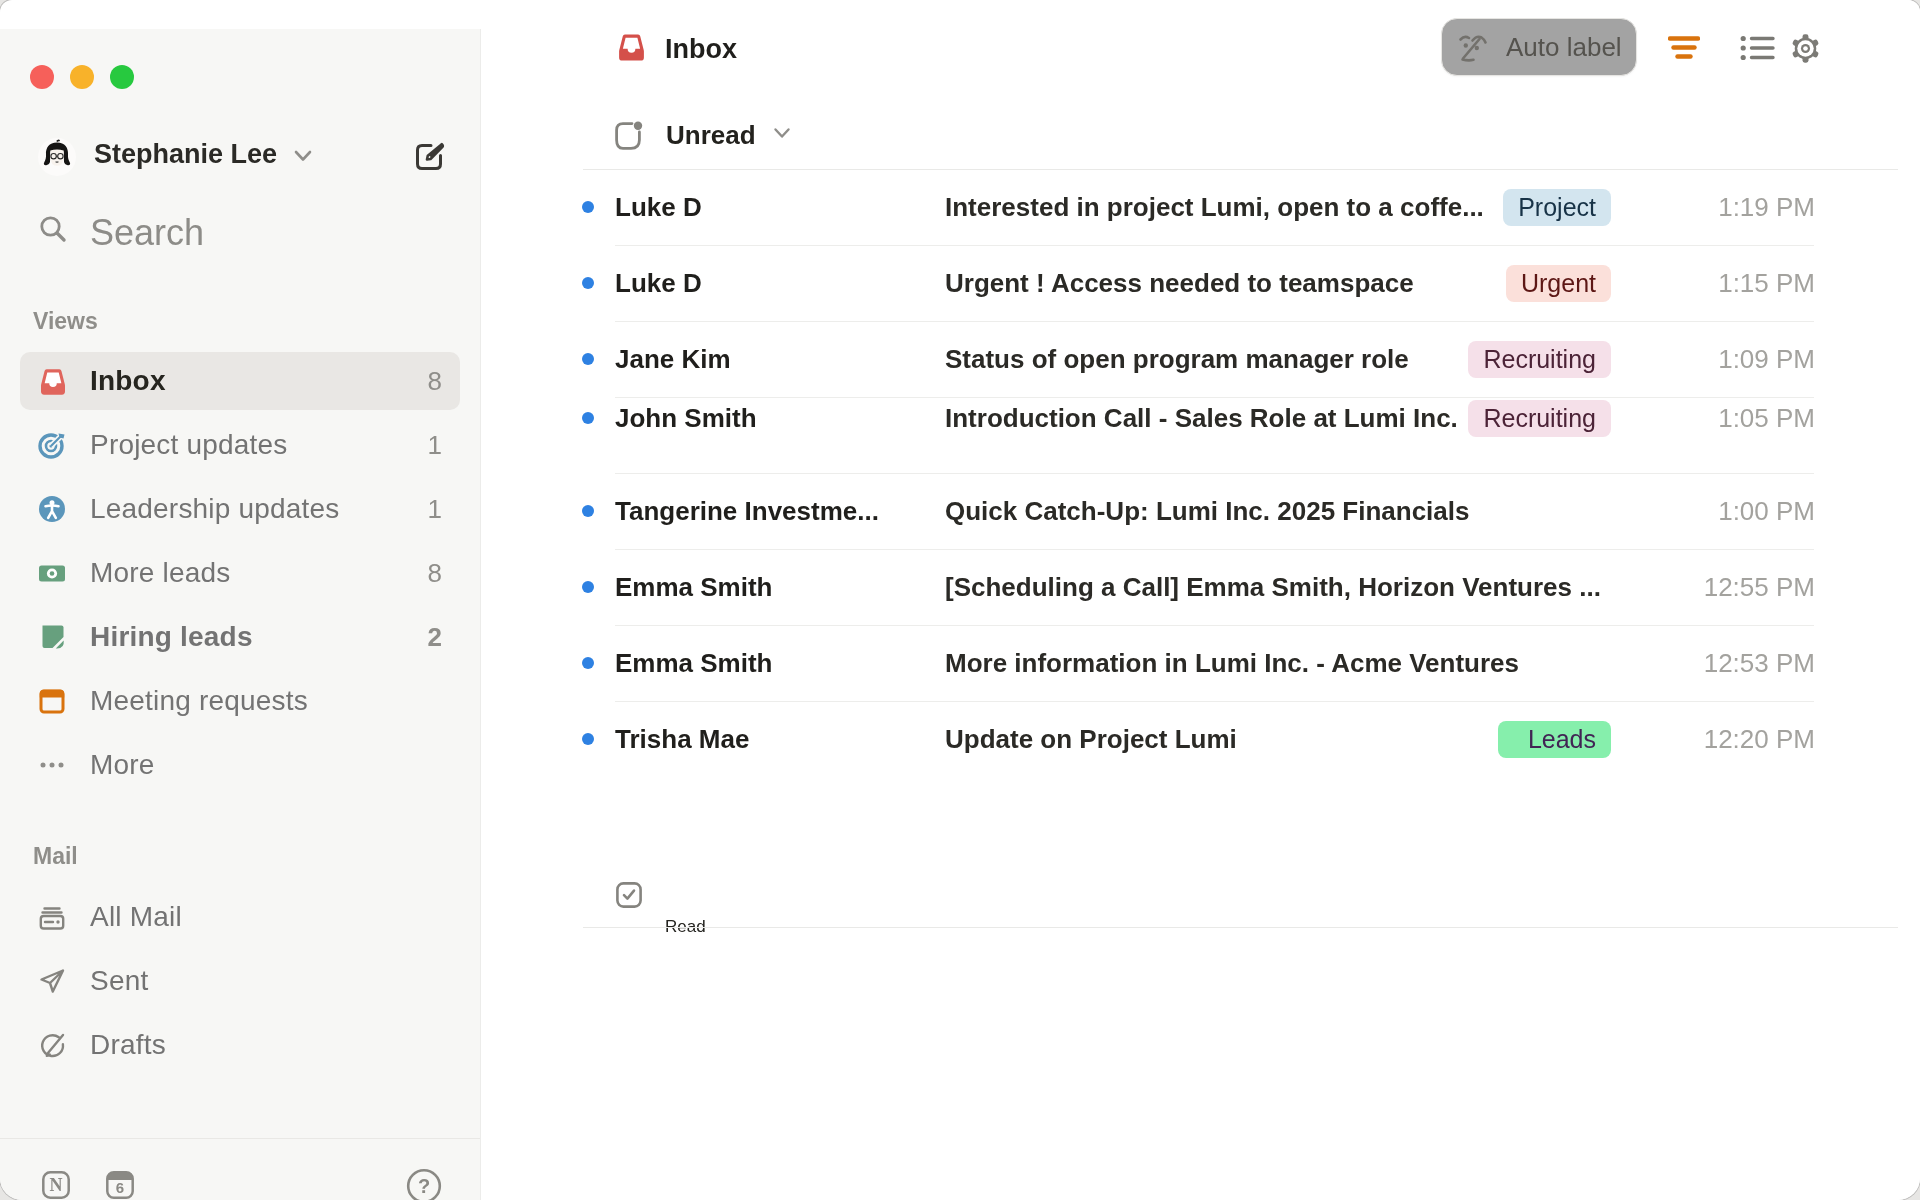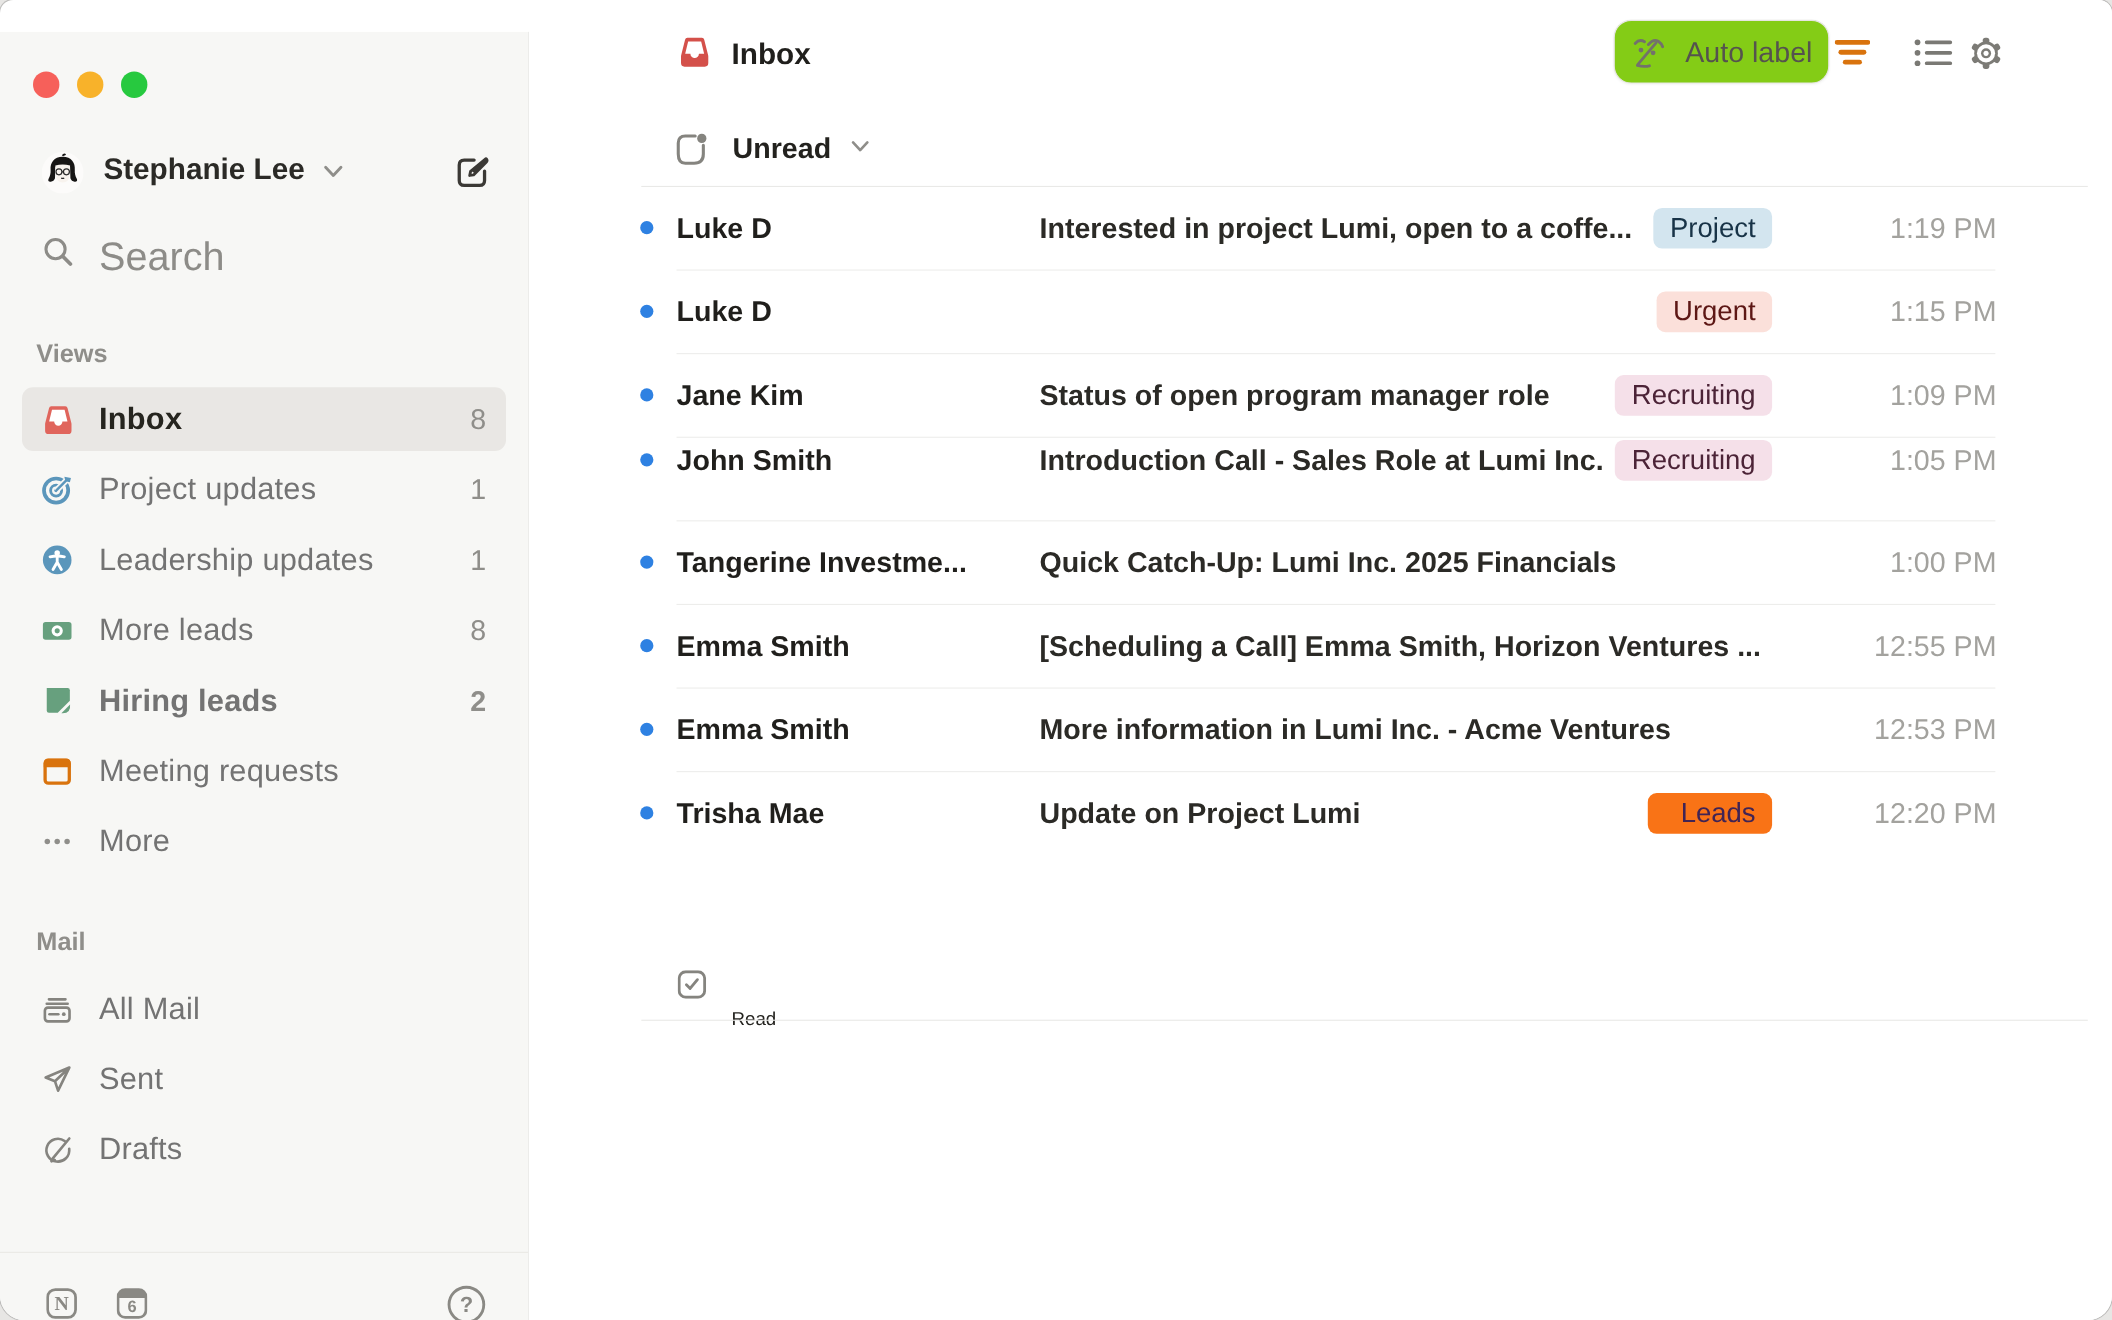--- a/index.html
+++ b/index.html
@@ -163,21 +163,21 @@
 <text x="18" y="25" font-family="Liberation Sans, sans-serif" font-size="20" font-weight="bold" fill="#8a8984" text-anchor="middle">?</text>
 </svg></div>
   </div>
   <div class="main"></div>
 
   <div class="abs" id="hdr-inbox-ic" style="left:616px; top:32px;"><svg width="31" height="31" viewBox="0 0 32 32">
 <path d="M9.2 2.5 H22.8 Q24.6 2.5 25 4.3 L28.6 18.5 Q28.8 19.2 28.8 20 V26.2 Q28.8 29.5 25.5 29.5 H6.5 Q3.2 29.5 3.2 26.2 V20 Q3.2 19.2 3.4 18.5 L7 4.3 Q7.4 2.5 9.2 2.5 Z" fill="#d4504a"></path>
 <path d="M9.9 5.9 H22.1 L24.9 17.3 H20 A4 4 0 0 1 12 17.3 H7.1 Z" fill="#ffffff"></path>
 </svg></div>
   <div class="abs" style="left:665px; top:34px; font-size:27px; font-weight:bold; color:#201f1c;">Inbox</div>
-  <div class="abs" style="left:1441px; top:18px; width:196px; height:58px; border-radius:16px; background:#84cc16; border:1px solid #e6e5e2; box-shadow:0 1px 2px rgba(0,0,0,0.04);margin-left:26px;">
+  <div class="abs" style="left:1441px; top:18px; width:196px; height:58px; border-radius:16px; background:#a3a3a3; border:1px solid #e6e5e2; box-shadow:0 1px 2px rgba(0,0,0,0.04);">
     <svg style="position:absolute; left:14px; top:10px;" width="38" height="38" viewBox="0 0 38 38">
       <path d="M4.5 10.5 Q8.5 6.2 13 9" fill="none" stroke="#73716c" stroke-width="2.6" stroke-linecap="round"></path>
       <path d="M16.5 11.5 Q21 6 25.5 8.5 Q28.5 10.5 29.5 13.5" fill="none" stroke="#73716c" stroke-width="2.6" stroke-linecap="round"></path>
       <path d="M23.5 10 L7 29.5 M6.5 30.5 Q12.5 32 17.5 30.8" fill="none" stroke="#73716c" stroke-width="2.6" stroke-linecap="round" stroke-linejoin="round"></path>
       <circle cx="9.8" cy="16.5" r="2.2" fill="#73716c"></circle>
       <circle cx="20.8" cy="19" r="2.2" fill="#73716c"></circle>
     </svg>
     <div style="position:absolute; left:64px; top:0; line-height:56px; font-size:26px; color:#55534e;">Auto label</div>
   </div>
   <div class="abs" style="left:1668px; top:33px;"><svg width="32" height="30" viewBox="0 0 32 30">
@@ -219,20 +219,21 @@
     <div class="dot"></div>
     <div class="sender">Luke D</div>
     <div class="subject">Interested in project Lumi, open to a coffe...</div>
     <div class="pill" style="background:#d3e5ef; color:#183347;">Project</div>
     <div class="time">1:19 PM</div>
   </div>
   <div class="rowsep" style="top:245px;"></div>
   <div class="row" style="top:245px;">
     <div class="dot"></div>
     <div class="sender">Luke D</div>
+    <div class="subject">Urgent ! Access needed to teamspace</div>
     <div class="pill" style="background:#fbe0da; color:#5d1715;">Urgent</div>
     <div class="time">1:15 PM</div>
   </div>
   <div class="rowsep" style="top:321px;"></div>
   <div class="row" style="top:321px;">
     <div class="dot"></div>
     <div class="sender">Jane Kim</div>
     <div class="subject">Status of open program manager role</div>
     <div class="pill" style="background:#f5e0e9; color:#4c2337;">Recruiting</div>
     <div class="time">1:09 PM</div>
@@ -267,21 +268,21 @@
     <div class="sender">Emma Smith</div>
     <div class="subject">More information in Lumi Inc. - Acme Ventures</div>
 
     <div class="time">12:53 PM</div>
   </div>
   <div class="rowsep" style="top:701px;"></div>
   <div class="row" style="top:701px;">
     <div class="dot"></div>
     <div class="sender">Trisha Mae</div>
     <div class="subject">Update on Project Lumi</div>
-    <div class="pill" style="background:#f97316; color:#412454;padding-left:30px;">Leads</div>
+    <div class="pill" style="background:#86efac; color:#412454;padding-left:30px;">Leads</div>
     <div class="time">12:20 PM</div>
   </div>
 
   <div class="abs" id="read-ic" style="left:616px; top:882px;"><svg width="26" height="26" viewBox="0 0 26 26">
 <rect x="1.4" y="1.4" width="23.2" height="23.2" rx="6" fill="none" stroke="#85847f" stroke-width="2.6"></rect>
 <path d="M8 13.2 L11.4 16.6 L18 8.6" fill="none" stroke="#85847f" stroke-width="2.6" stroke-linecap="round" stroke-linejoin="round"></path>
 </svg></div>
   <div class="abs" style="left:665px; top:917px; font-size:17px; font-weight:normal; color:#23221e;">Read</div>
   <div class="hsep" style="top:927px;"></div>
 </div>

